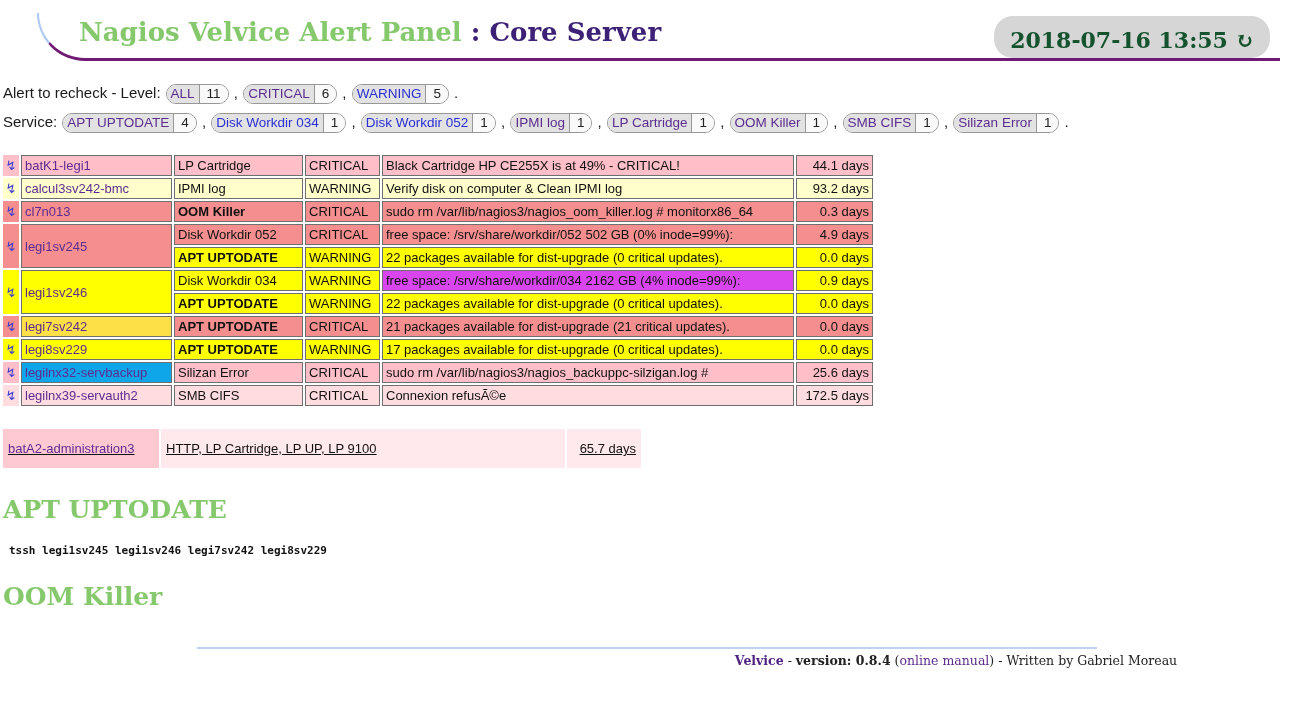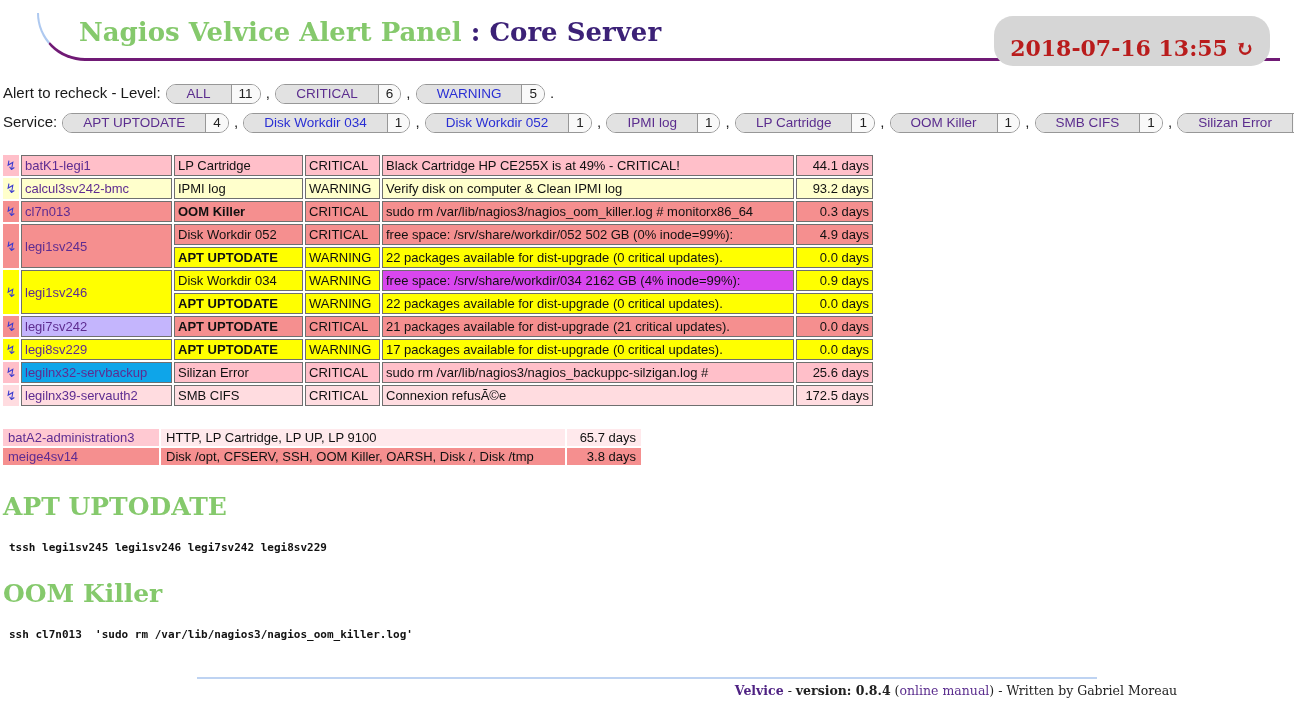--- a/index.html
+++ b/index.html
@@ -7,46 +7,46 @@
 
   
   .header { position:relative; margin:13px 14px 0 37px; height:45px;
             border-left:2px solid #aec9f0; border-bottom:3px solid #701a75;
             border-bottom-left-radius:50px; }
   .header h1 { margin:0; padding:4px 0 0 40px; font-family:"DejaVu Serif","Liberation Serif",serif;
                font-size:26px; font-weight:bold; white-space:nowrap; }
   .t-green { color:#85c96c; }
   .t-purple { color:#3c2177; }
   .clock-pill { position:absolute; right:10px; top:3px; background:#d6d6d6; border-radius:19px;
-                padding:19px 16px 5px; font-family:"DejaVu Serif","Liberation Serif",serif;
-                font-size:22px; font-weight:bold; color:#b91c1c; cursor:pointer; white-space:nowrap; }
+                padding:11px 16px 5px; font-family:"DejaVu Serif","Liberation Serif",serif;
+                font-size:22px; font-weight:bold; color:#14532d; cursor:pointer; white-space:nowrap; }
 
   
   .bar { margin:23px 0 0 3px; font-size:15px; color:#1a1a1a; white-space:nowrap; }
   .bar + .bar { margin-top:9px; }
   .bar-label { margin-right:4px; }
   .pill { display:inline-block; border:1px solid #979797; border-radius:10px; overflow:hidden;
           vertical-align:middle; font-size:13.5px; line-height:16px; cursor:pointer; margin:0 1px; }
-  .pill-label { display:inline-block; background:#e2e2e2; padding:1px 20px; }
+  .pill-label { display:inline-block; background:#e2e2e2; padding:1px 4px; }
   .pill-count { display:inline-block; background:#f9f9f9; padding:1px 7px; border-left:1px solid #979797; color:#222; }
 
   
   table { border-collapse:separate; border-spacing:2px; table-layout:fixed; }
   #alerts { margin:20px 0 0 1px; }
   #alerts td { border:1px solid #6f6f6f; font-size:13px; padding:0 3px; height:19px;
                white-space:nowrap; overflow:hidden; }
   #alerts td.icon-cell { border:none; text-align:center; padding:0; }
   .bolt { color:#3d3dcf; font-size:13px; cursor:pointer; }
   .host-link { color:#5e2c91; cursor:pointer; }
   .b { font-weight:bold; }
   .days { text-align:right; }
 
   
   #hosts { margin:19px 0 0 1px; }
-  #hosts td { font-size:13px; padding:0 5px; height:17px; white-space:nowrap; overflow:hidden; }
+  #hosts td { font-size:13px; padding:11px 5px; height:17px; white-space:nowrap; overflow:hidden;text-decoration:underline; }
 
   
   h2 { font-family:"DejaVu Serif","Liberation Serif",serif; font-size:25px; font-weight:bold;
        color:#85c96c; margin:25px 0 0 3px; }
   .cmd { font-family:"DejaVu Sans Mono","Liberation Mono",monospace; font-size:11px; font-weight:bold;
          color:#111; margin:20px 0 0 9px; white-space:pre; }
 
   
   .footer-hr { border:none; border-top:2px solid #bed3f2; width:900px; margin:36px auto 0; }
   .footer { width:660px; margin:4px 8px 0 auto; font-family:"DejaVu Serif","Liberation Serif",serif;
@@ -129,21 +129,21 @@
         <td class="days" style="background:#ffff00">0.9 days</td>
       </tr>
       <tr>
         <td class="b" style="background:#ffff00">APT UPTODATE</td>
         <td style="background:#ffff00">WARNING</td>
         <td style="background:#ffff00">22 packages available for dist-upgrade (0 critical updates).</td>
         <td class="days" style="background:#ffff00">0.0 days</td>
       </tr>
       <tr>
         <td class="icon-cell" rowspan="1" style="background:#f58f8f"><span class="bolt">↯</span></td>
-        <td rowspan="1" style="background:#c4b5fd"><span class="host-link">legi7sv242</span></td>
+        <td rowspan="1" style="background:#fde047"><span class="host-link">legi7sv242</span></td>
         <td class="b" style="background:#f58f8f">APT UPTODATE</td>
         <td style="background:#f58f8f">CRITICAL</td>
         <td style="background:#f58f8f">21 packages available for dist-upgrade (21 critical updates).</td>
         <td class="days" style="background:#f58f8f">0.0 days</td>
       </tr>
       <tr>
         <td class="icon-cell" rowspan="1" style="background:#ffff00"><span class="bolt">↯</span></td>
         <td rowspan="1" style="background:#ffff00"><span class="host-link">legi8sv229</span></td>
         <td class="b" style="background:#ffff00">APT UPTODATE</td>
         <td style="background:#ffff00">WARNING</td>
@@ -174,35 +174,29 @@
     <col style="width:156px">
       <col style="width:404px">
       <col style="width:74px">
   </colgroup>
   <tbody>
       <tr>
         <td style="background:#ffc9d2"><span class="host-link">batA2-administration3</span></td>
         <td style="background:#ffe9ec">HTTP, LP Cartridge, LP UP, LP 9100</td>
         <td class="days" style="background:#ffe9ec">65.7 days</td>
       </tr>
-      <tr>
-        <td style="background:#f58f8f"><span class="host-link">meige4sv14</span></td>
-        <td style="background:#f58f8f">Disk /opt, CFSERV, SSH, OOM Killer, OARSH, Disk /, Disk /tmp</td>
-        <td class="days" style="background:#f58f8f">3.8 days</td>
-      </tr>
     </tbody>
 </table>
 
 <div>
   <h2>APT UPTODATE</h2>
   <div class="cmd">tssh legi1sv245 legi1sv246 legi7sv242 legi8sv229</div>
 </div>
 
 <div>
   <h2>OOM Killer</h2>
-  <div class="cmd">ssh cl7n013  'sudo rm /var/lib/nagios3/nagios_oom_killer.log'</div>
 </div>
 
 <hr class="footer-hr">
 <div class="footer">
   <div class="footer-line1"><span class="f-app">Velvice</span><span> - </span><span class="f-ver">version: 0.8.4</span><span> (</span><span class="f-link">online manual</span><span>)</span><span> - Written by Gabriel Moreau</span></div>
 
 </div>
 
 </body></html>

